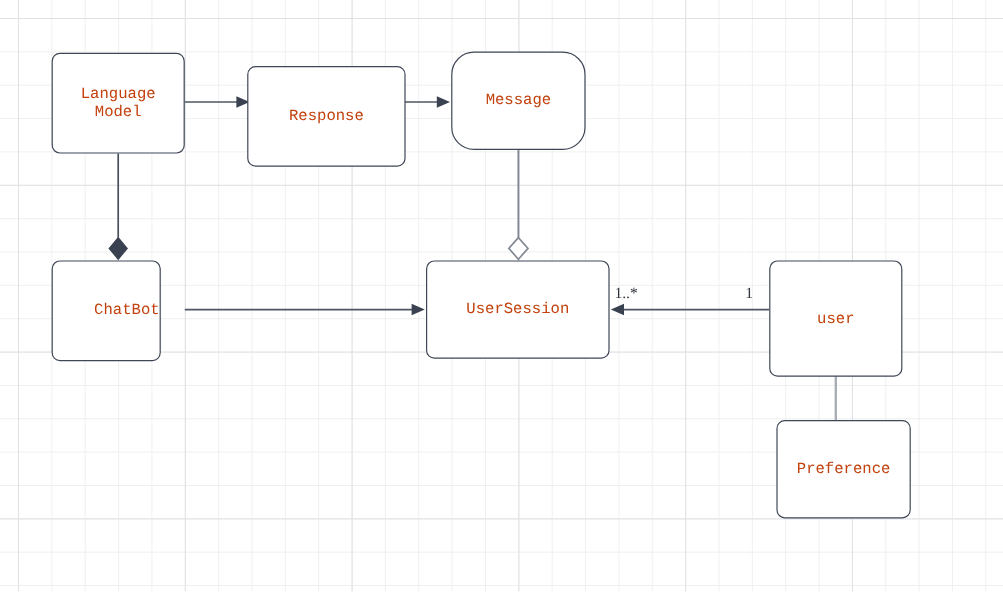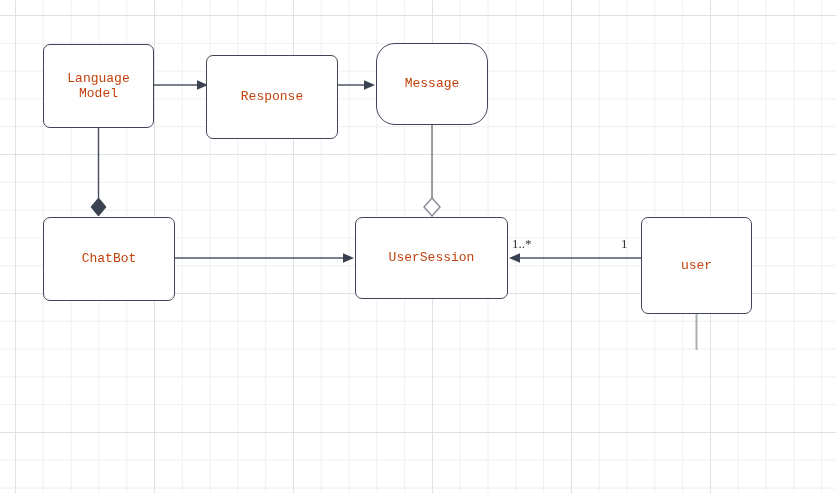--- a/index.html
+++ b/index.html
@@ -38,21 +38,21 @@
     position:absolute;
     font-size:13px;
     color:#2f333b;
     background:transparent;
     line-height:1;
   }
   
   #n-language-model{left:43px;top:44px;width:111px;height:84px;}
   #n-response{left:206px;top:43px;width:132px;height:84px;margin-top:12px;}
   #n-message{left:376px;top:43px;width:112px;height:82px;border-radius:19px;}
-  #n-chatbot{left:43px;top:217px;width:132px;height:84px;}
+  #n-chatbot{left:43px;top:217px;width:91px;height:84px;justify-content:flex-end;}
   #n-user-session{left:355px;top:217px;width:153px;height:82px;}
   #n-user{left:641px;top:217px;width:111px;height:97px;}
   #n-preference{left:647px;top:350px;width:112px;height:82px;}
   #lbl-target-mult{left:512px;top:237px;}
   #lbl-source-mult{left:621px;top:237px;}
 </style>
 </head>
 <body>
 
 <div id="canvas">
@@ -112,18 +112,21 @@
   </div>
 
   <div class="node" id="n-user-session">
     <span>UserSession</span>
   </div>
 
   <div class="node" id="n-user">
     <span>user</span>
   </div>
 
+  <div class="node" id="n-preference">
+    <span>Preference</span>
+  </div>
 
   <span class="edge-label" id="lbl-target-mult">1..*</span>
 
   <span class="edge-label" id="lbl-source-mult">1</span>
 
 </div>
 
 </body></html>

